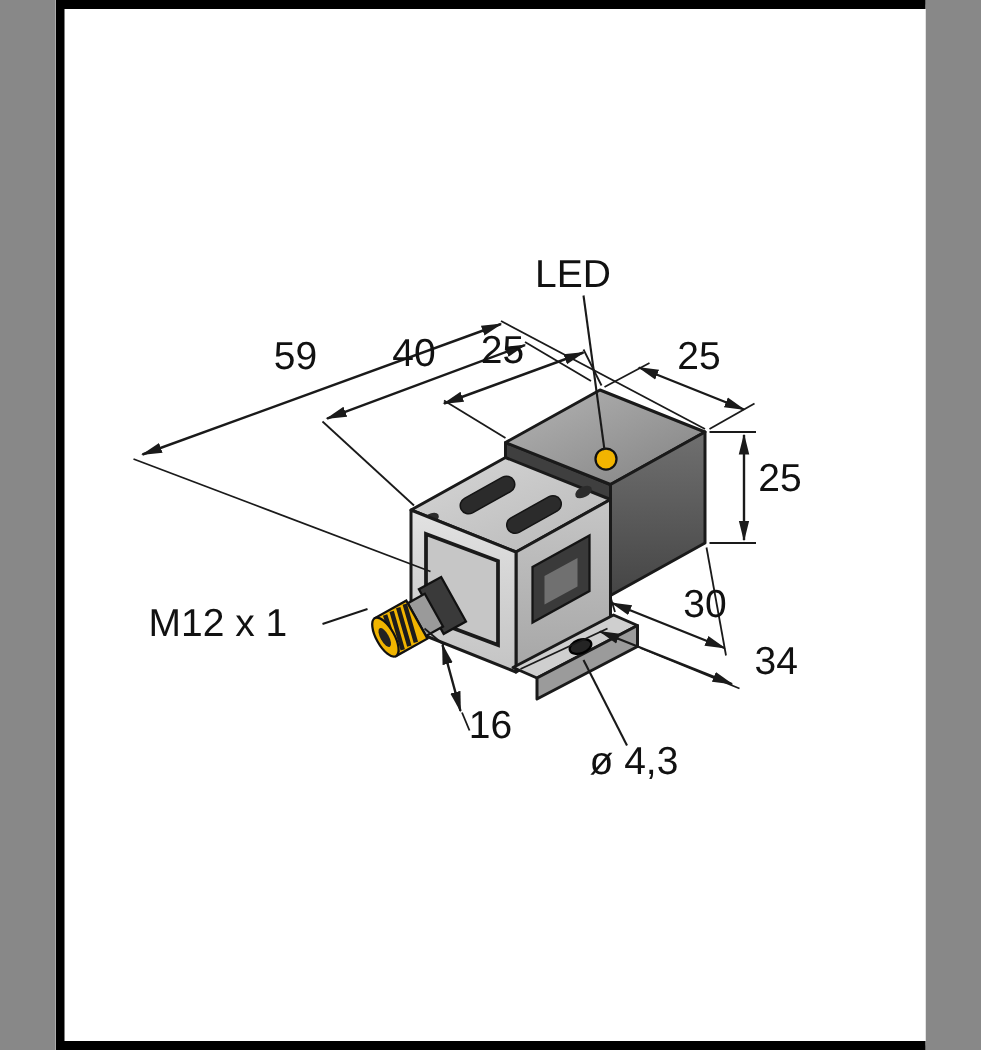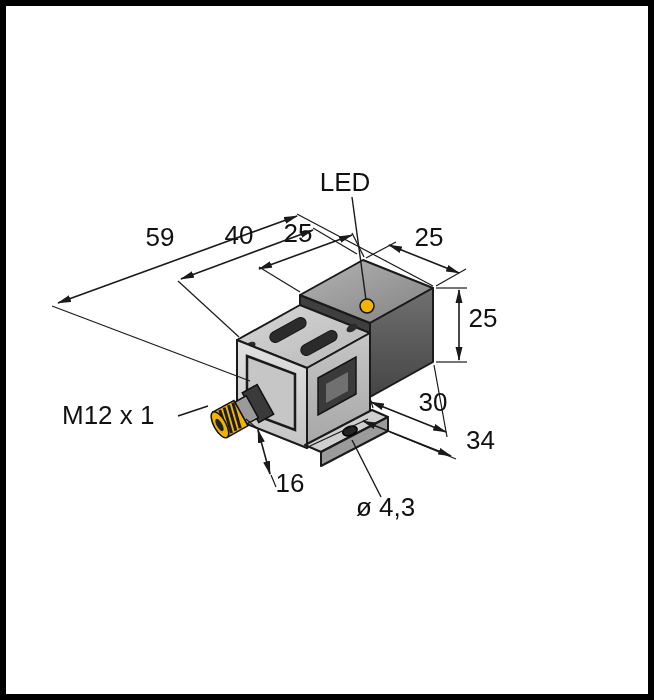--- a/index.html
+++ b/index.html
@@ -1,16 +1,16 @@
 <!DOCTYPE html>
 <html><head>
 <meta charset="utf-8">
 <style>
   html,body{margin:0;padding:0;background:#888;}
-  .stage{width:654px;height:700px;background:#ffffff;position:relative;margin:0 auto;overflow:hidden;}
+  .stage{width:580px;height:700px;background:#ffffff;position:relative;margin:0 auto;overflow:hidden;}
   svg{display:block;}
   text{font-family:"Liberation Sans","DejaVu Sans",sans-serif;font-size:26px;fill:#111111;}
   .outline{stroke:#1a1a1a;stroke-width:2;stroke-linejoin:round;}
   .dim{stroke:#1a1a1a;stroke-width:1.6;fill:none;}
   .ext{stroke:#1a1a1a;stroke-width:1.2;fill:none;}
   .leader{stroke:#1a1a1a;stroke-width:1.4;fill:none;}
 </style>
 </head>
 <body>
 

